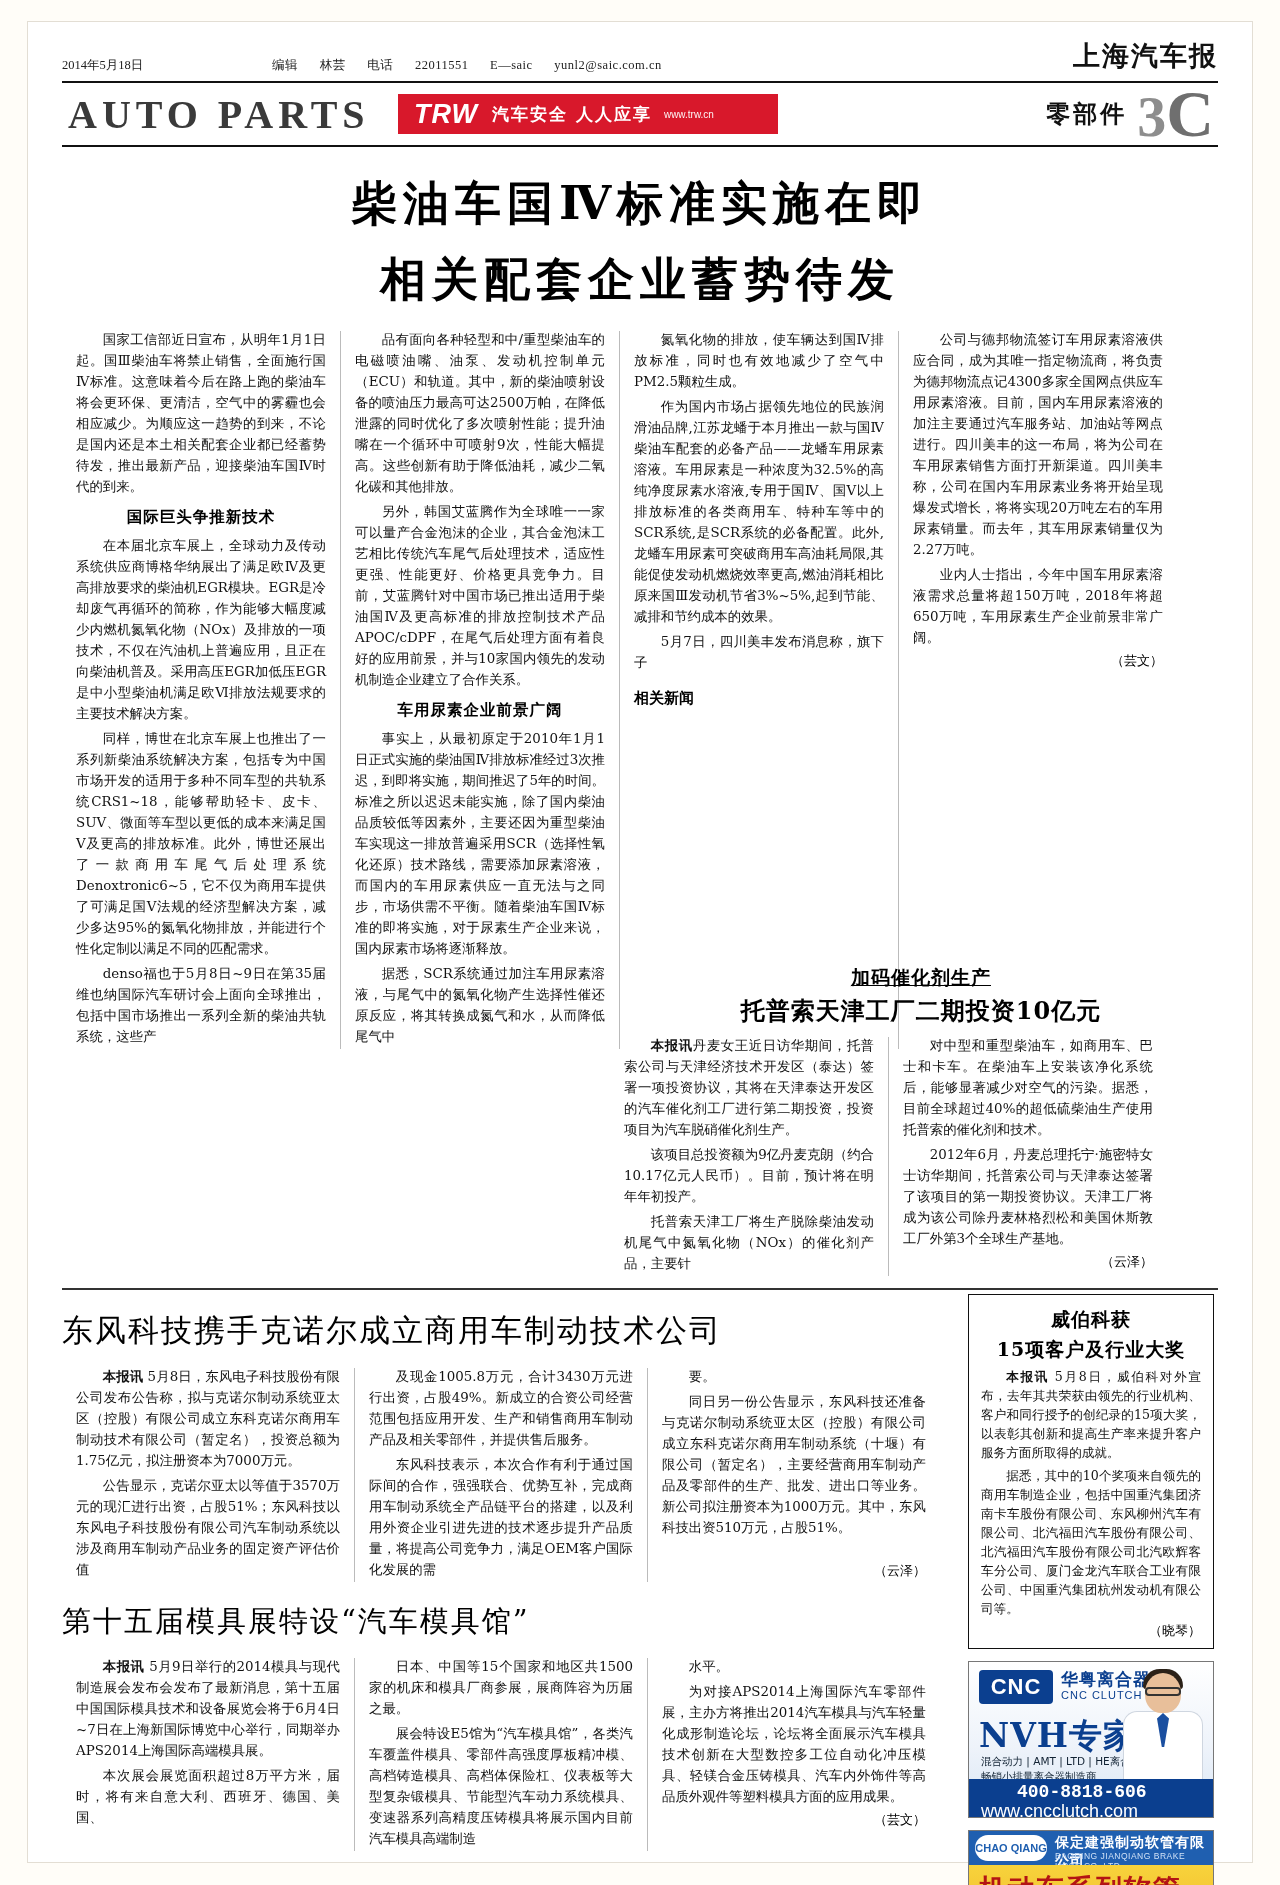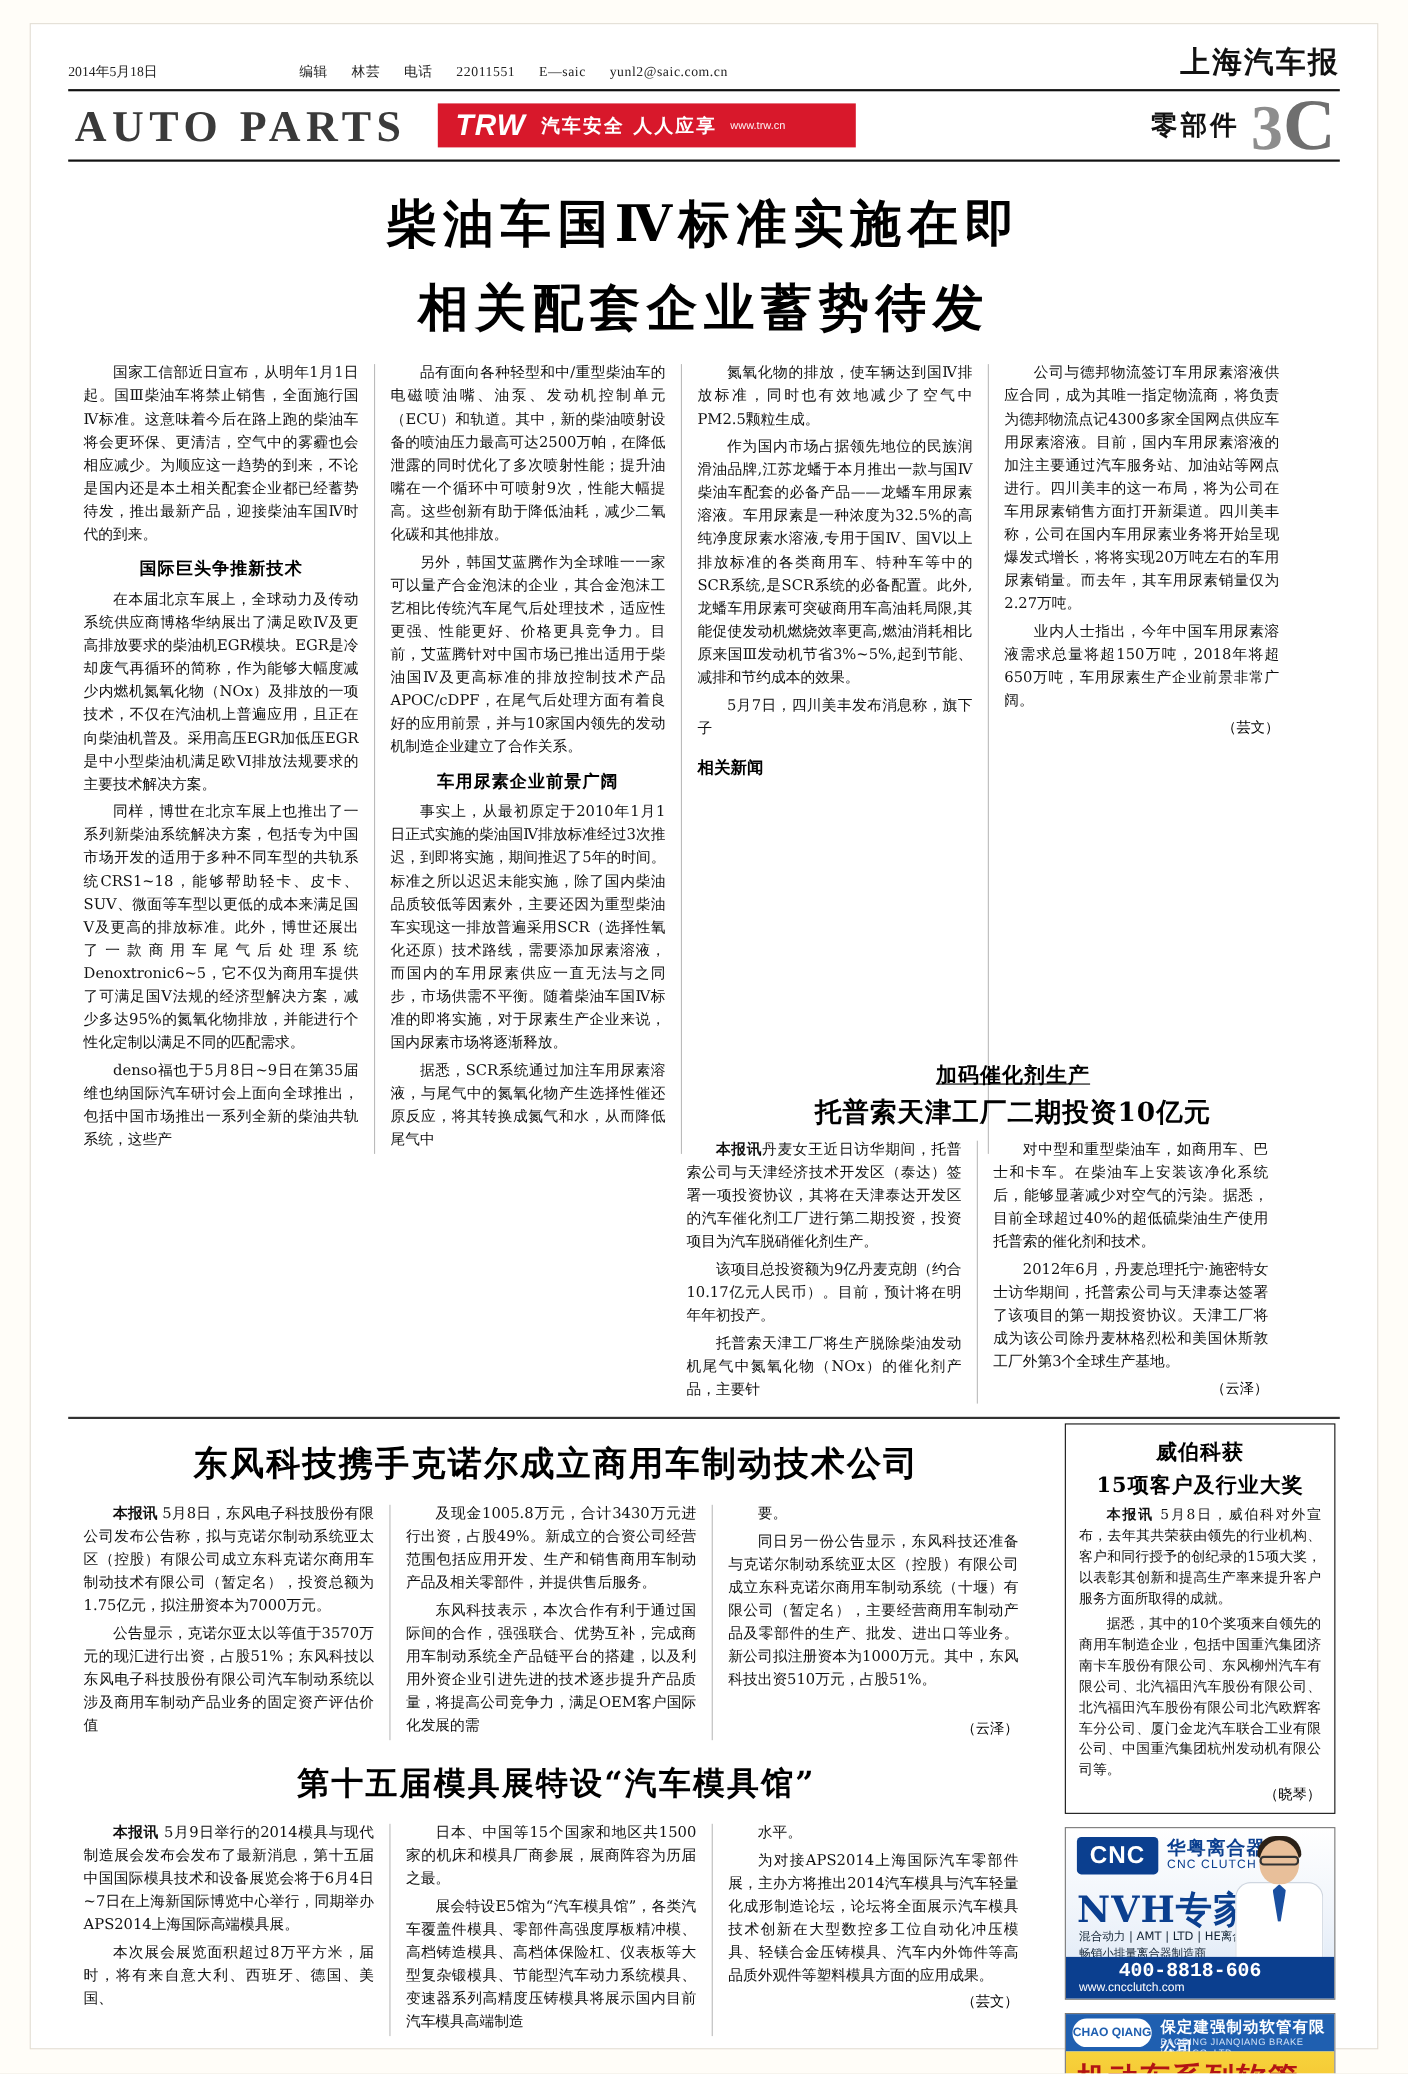--- a/index.html
+++ b/index.html
@@ -41,39 +41,39 @@
 
   .vrule{width:1px;background:#bbb;margin:2px 0;}
 
   
   .related-tag{font-family:"DejaVu Serif",serif;font-weight:bold;font-size:15px;margin:2px 0 8px 0;}
   .h2c{font-family:"DejaVu Serif",serif;font-weight:bold;font-size:21px;text-align:center;letter-spacing:1px;margin:4px 0 4px 0;}
   .h2c.small{font-size:19px;text-decoration:underline;}
   .hr-thick{border-top:2px solid #333;margin:10px 0 0 0;}
 
   
-  .feature-title{font-family:"DejaVu Serif",serif;font-weight:bold;font-size:31px;text-align:center;letter-spacing:2px;margin:16px 0 14px 0;}
+  .feature-title{font-family:"DejaVu Serif",serif;font-weight:normal;font-size:31px;text-align:left;letter-spacing:2px;margin:16px 0 14px 0;}
   .feature-title.smaller{font-size:29px;}
 
   
   .rail{width:246px;}
   .railbox{border:1px solid #111;padding:10px 12px 8px 12px;box-sizing:border-box;}
   .railbox h3{font-family:"DejaVu Serif",serif;font-size:19px;text-align:center;margin:2px 0 4px 0;letter-spacing:1px;}
   .railbox h3.l2{margin-top:0;}
 
   
   .cncad{position:relative;border:1px solid #777;height:155px;background:linear-gradient(180deg,#ffffff 0%,#eef3fa 55%,#d9e6f5 100%);overflow:hidden;}
   .cnc-logo{position:absolute;left:10px;top:8px;width:74px;height:34px;background:#0b3f8f;color:#fff;border-radius:4px;font-family:"Liberation Sans",sans-serif;font-weight:bold;font-size:22px;display:flex;align-items:center;justify-content:center;letter-spacing:1px;}
   .cnc-cn{position:absolute;left:92px;top:6px;font-family:"DejaVu Serif",serif;font-weight:bold;font-size:17px;color:#0b3f8f;letter-spacing:1px;text-align:right;}
   .cnc-en{position:absolute;left:92px;top:27px;font-family:"Liberation Sans",sans-serif;font-size:11px;color:#0b3f8f;letter-spacing:1px;}
   .cnc-nvh{position:absolute;left:10px;top:52px;font-family:"DejaVu Serif",serif;font-weight:bold;font-size:33px;color:#0b3f8f;letter-spacing:1px;}
   .cnc-sub{position:absolute;left:12px;top:92px;font-size:10.5px;color:#123;line-height:15px;font-family:"DejaVu Sans",sans-serif;}
   .cnc-phone{position:absolute;left:0;bottom:0;width:100%;height:38px;background:#0b3f8f;color:#fff;}
   .cnc-phone .p1{position:absolute;left:12px;top:3px;font-family:Liberation Mono, monospace;font-weight:bold;font-size:18px;margin-left:36px;}
-  .cnc-phone .p2{position:absolute;left:12px;top:22px;font-family:"Liberation Sans",sans-serif;font-size:11px;}
+  .cnc-phone .p2{position:absolute;left:12px;top:22px;font-family:"Liberation Sans",sans-serif;font-size:18px;}
   .cnc-man{position:absolute;right:4px;bottom:36px;width:92px;height:112px;}
   .cnc-man .head{position:absolute;left:28px;top:4px;width:36px;height:40px;background:#e8bf9a;border-radius:50% 50% 45% 45%;}
   .cnc-man .hair{position:absolute;left:26px;top:0px;width:40px;height:20px;background:#2b2118;border-radius:20px 20px 4px 4px;}
   .cnc-man .glasses{position:absolute;left:28px;top:18px;width:36px;height:9px;border:2px solid #333;border-radius:4px;box-sizing:border-box;}
   .cnc-man .coat{position:absolute;left:6px;top:42px;width:80px;height:70px;background:#ffffff;border-radius:14px 14px 0 0;box-shadow:inset 0 0 0 1px #cfd6e0;}
   .cnc-man .tie{position:absolute;left:40px;top:44px;width:12px;height:34px;background:#1a4fa0;clip-path:polygon(50% 0,100% 16%,60% 100%,40% 100%,0 16%);}
 
   
   .cqad{position:relative;border:1px solid #777;height:185px;background:#ffffff;overflow:hidden;}
   .cq-top{position:relative;height:34px;background:#1f5fb0;}

